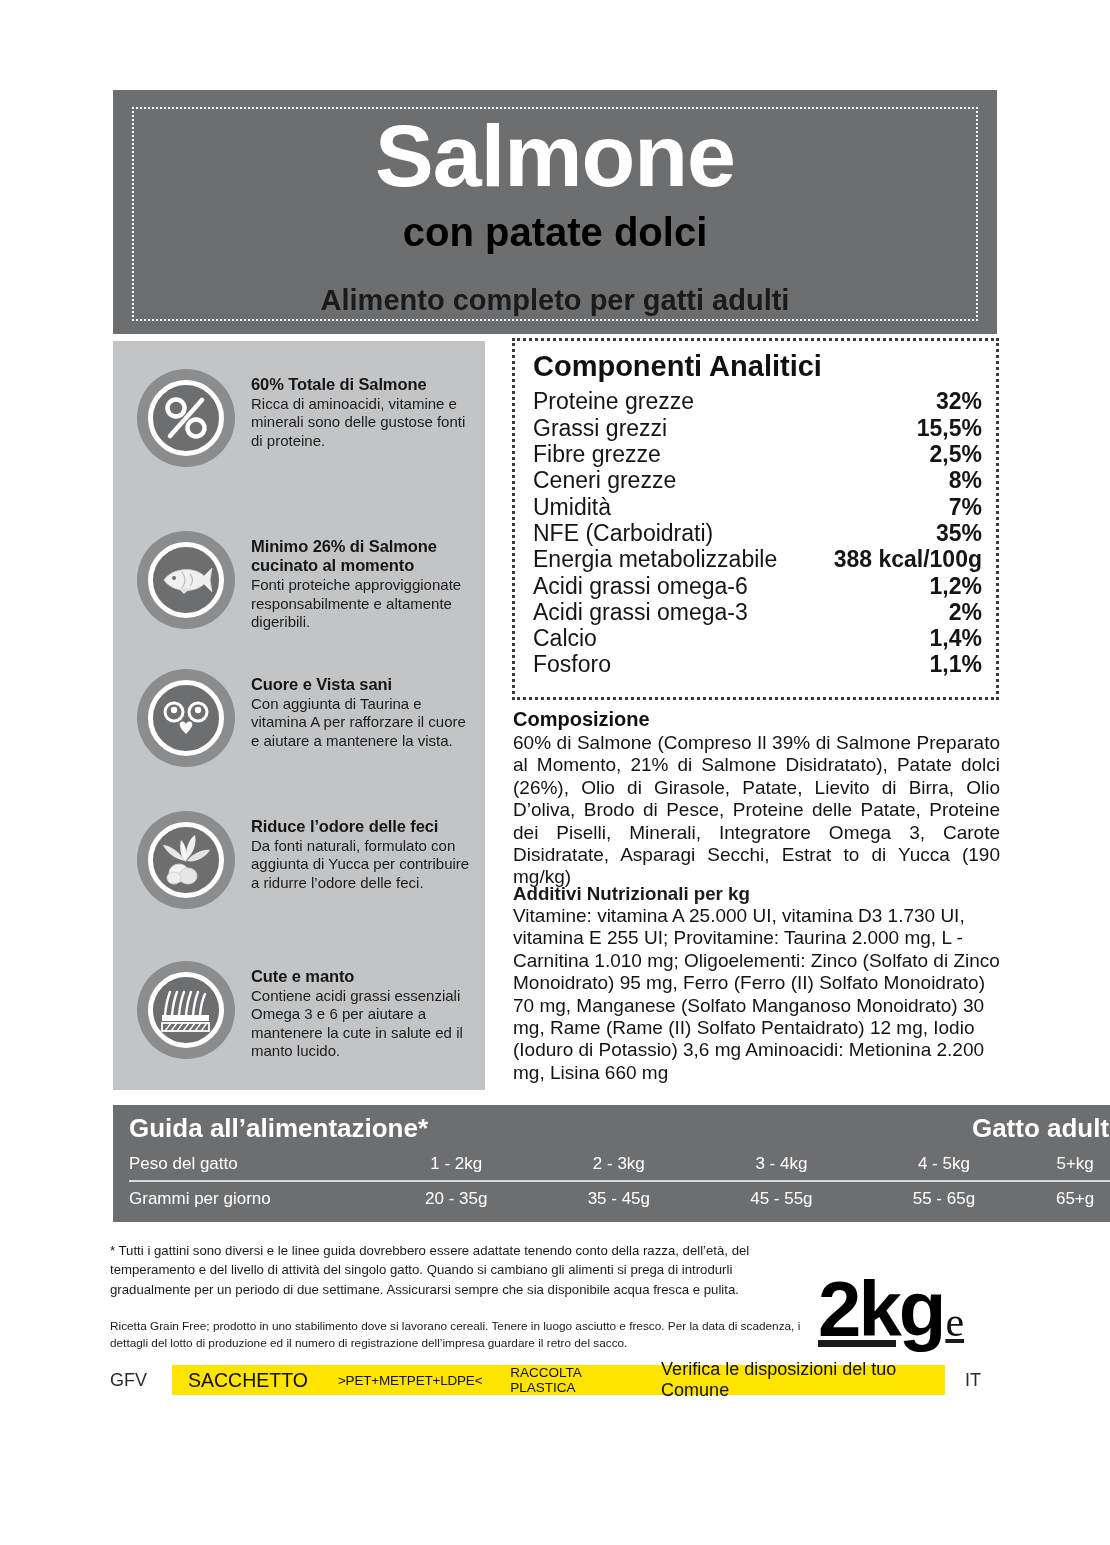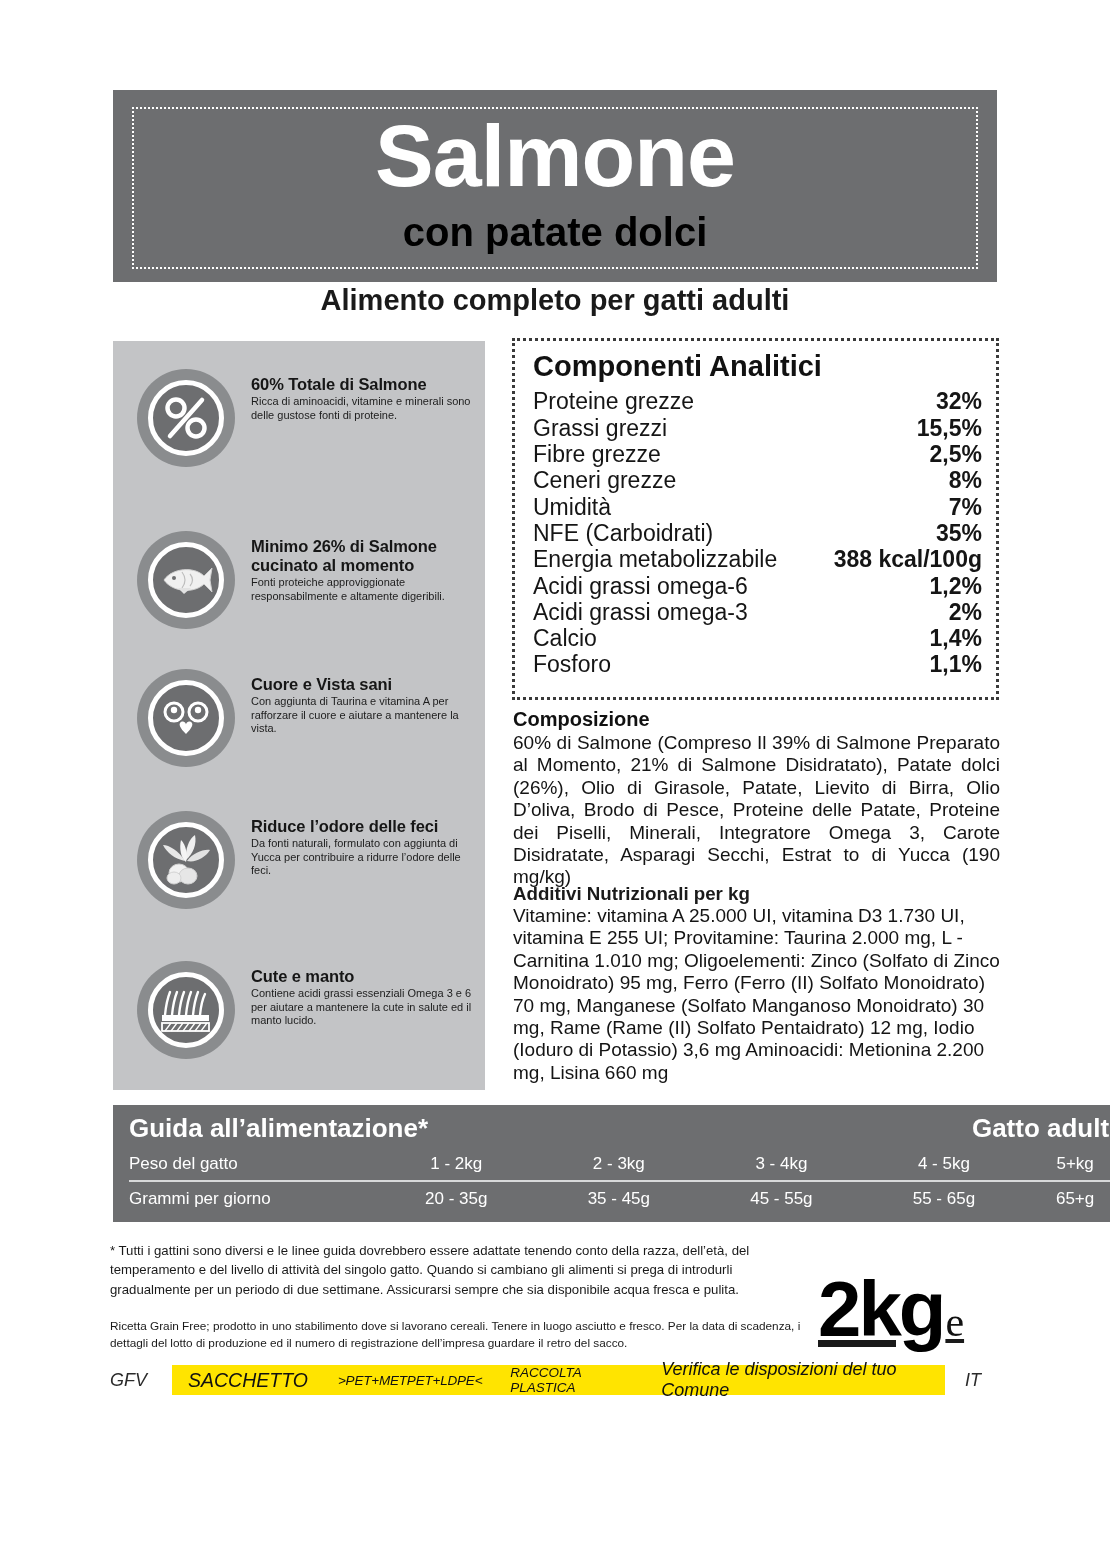--- a/index.html
+++ b/index.html
@@ -10,21 +10,21 @@
     font-family: "Liberation Sans", sans-serif;
     color: #1a1a1a;
     overflow: hidden;
   }
   .page { position: relative; width: 1110px; height: 1545px; background: #fff; }
 
   
   .header-band {
     position: absolute;
     left: 113px; top: 90px;
-    width: 884px; height: 192px;
+    width: 884px; height: 244px;
     background: #6d6e70;
   }
   .header-dotted {
     position: absolute;
     left: 19px; top: 17px; right: 19px; bottom: 13px;
     border: 2px dotted #ffffff;
   }
   .product-title {
     position: absolute;
     left: 0; right: 0; top: 22px;
@@ -97,21 +97,21 @@
 
   .feature-text { margin-left: 16px; padding-top: 6px; width: 228px; }
   .feature-title {
     font-size: 16.5px;
     font-weight: bold;
     line-height: 1.16;
     color: #161616;
     letter-spacing: -0.1px;
   }
   .feature-desc {
-    font-size: 11px;
+    font-size: 15px;
     line-height: 1.22;
     color: #1d1d1d;
     margin-top: 1px;
   }
 
   
   .analytical {
     position: absolute;
     left: 512px; top: 338px;
     width: 487px; height: 362px;
@@ -238,21 +238,20 @@
   }
 
   
   .recycle-row {
     position: absolute;
     left: 110px; top: 1371px;
     width: 900px;
     height: 18px;
     display: flex;
     align-items: center;
-    font-style: italic;
   }
   .recycle-gfv { font-size: 18px; color: #2b2b2b; width: 62px; }
   .recycle-bar {
     flex: 0 0 auto;
     width: 773px;
     height: 30px;
     background: #ffe400;
     display: flex;
     align-items: center;
     padding-left: 16px;

